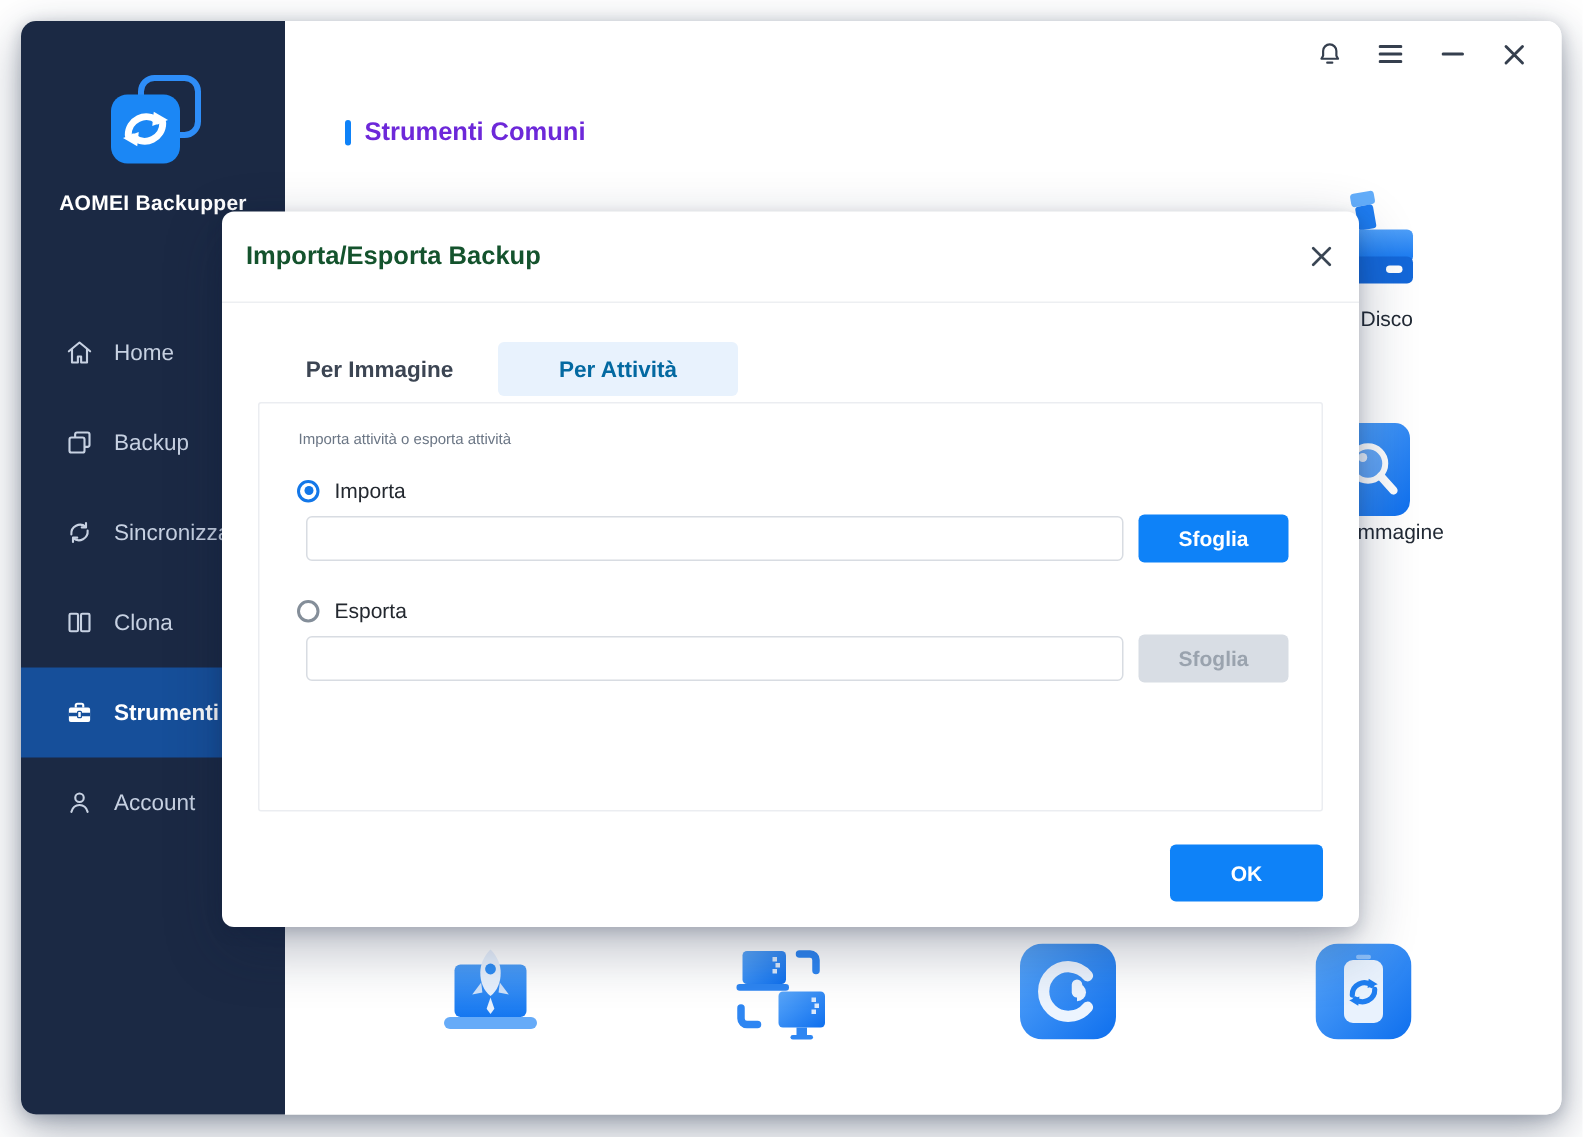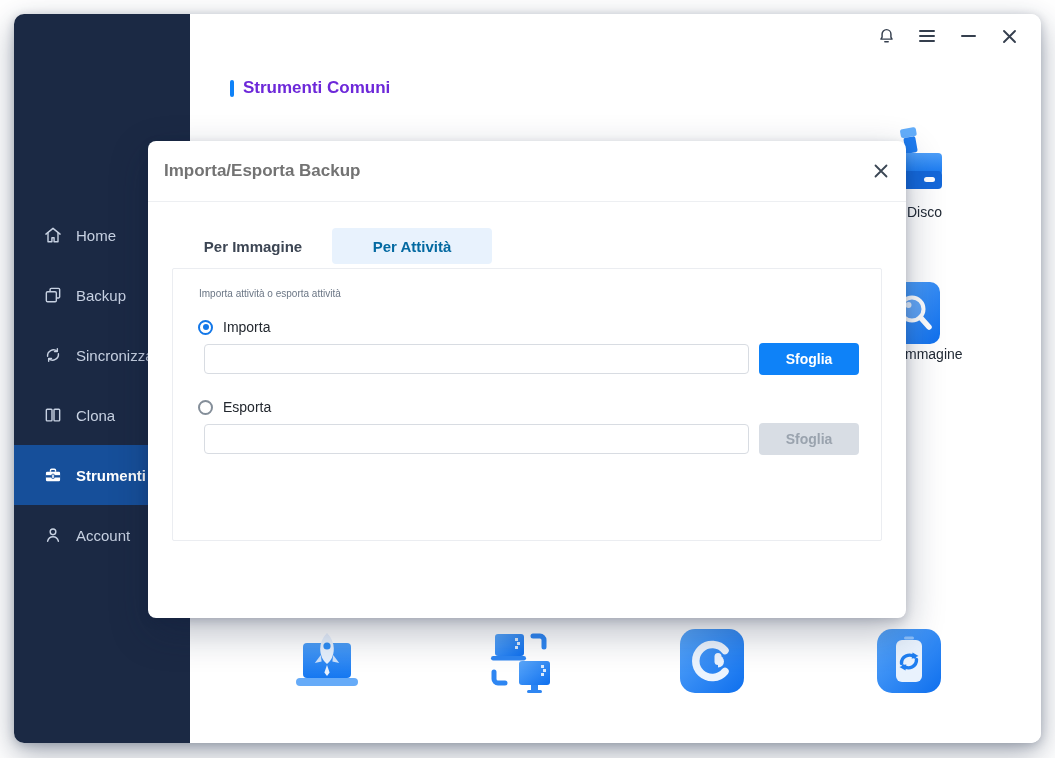--- a/index.html
+++ b/index.html
@@ -36,21 +36,21 @@
 
   .tool { position:absolute; text-align:center; }
   .lbl-abs { position:absolute; white-space:nowrap; font-size:14px; color:#222a35; }
 
   
   .modal { position:absolute; left:148px; top:141px; width:758px; height:477px;
            background:#fff; border-radius:8px; z-index:10;
            box-shadow:0 14px 38px rgba(18,30,58,.30), 0 3px 10px rgba(18,30,58,.18); }
   .modal-header { height:61px; border-bottom:1px solid #edeff2; position:relative;
                   display:flex; align-items:center; padding:0 16px; }
-  .modal-title { font-size:17px; font-weight:bold; color:#737373; }
+  .modal-title { font-size:17px; font-weight:bold; color:#14532d; }
   .modal-close { position:absolute; right:16px; top:21px; width:18px; height:18px;
                  display:flex; align-items:center; justify-content:center; color:#3a4654; cursor:pointer; }
   .tabs { position:absolute; left:0; top:87px; height:36px; display:flex; }
   .tab { height:36px; display:flex; align-items:center; justify-content:center;
          font-size:15px; font-weight:bold; cursor:pointer; border-radius:4px;text-align:center; }
   .tab.t1 { margin-left:45px; width:120px; color:#3c4553; }
   .tab.t2 { margin-left:19px; width:160px; color:#0369a1; background:#e8f2fd; }
 
   .panel { position:absolute; left:24px; top:127px; width:710px; height:273px;
            border:1px solid #ebedf1; border-radius:2px; background:#fff; }
@@ -197,20 +197,33 @@
             <path d="M24.5 34.5a8 8 0 0 1 13-6.5"></path>
             <path d="M39.5 30.5a8 8 0 0 1-13 6.5"></path>
           </g>
           <path d="M35.5 23.5l6 3.6-6.8 2.6z" fill="#1f7ef0"></path>
           <path d="M28.5 41.5l-6-3.6 6.8-2.6z" fill="#1f7ef0"></path>
         </svg>
       </div>
     </div>
 
     <div class="sidebar">
+      <div class="brand">
+        <svg width="68" height="64" viewBox="0 0 68 64">
+          <rect x="26" y="2" width="38" height="38" rx="9" fill="none" stroke="#2e8df8" stroke-width="4"></rect>
+          <rect x="6" y="13" width="46" height="46" rx="11" fill="#1b87f5"></rect>
+          <g fill="none" stroke="#fff" stroke-width="4.6" stroke-linecap="round">
+            <path d="M17.5 40a12 12 0 0 1 19.5-9.5"></path>
+            <path d="M40.5 32a12 12 0 0 1-19.5 9.5"></path>
+          </g>
+          <path d="M34.5 24.5l9.5 5.5-10.5 4z" fill="#fff"></path>
+          <path d="M23.5 47.5L14 42l10.5-4z" fill="#fff"></path>
+        </svg>
+        <div class="brand-name">AOMEI Backupper</div>
+      </div>
 
       <div class="nav">
         <div class="nav-item">
           <svg class="nico" viewBox="0 0 24 24" fill="none" stroke="currentColor" stroke-width="1.7" stroke-linecap="round" stroke-linejoin="round">
             <path d="M3.5 11 12 4l8.5 7"></path>
             <path d="M6 9.2V20h4.7v-4.8h2.6V20H18V9.2"></path>
           </svg>
           <span>Home</span>
         </div>
         <div class="nav-item">
@@ -282,14 +295,15 @@
       <button class="btn btn-browse" style="top:74px;">Sfoglia</button>
 
       <div class="radio-row" style="top:130px;">
         <div class="radio"></div>
         <div class="radio-label">Esporta</div>
       </div>
       <input class="path-input" style="top: 155px;" type="text" value="">
       <button class="btn btn-browse disabled" style="top:154px;">Sfoglia</button>
     </div>
 
+    <button class="btn btn-ok">OK</button>
   </div>
 </div>
 
 </body></html>

